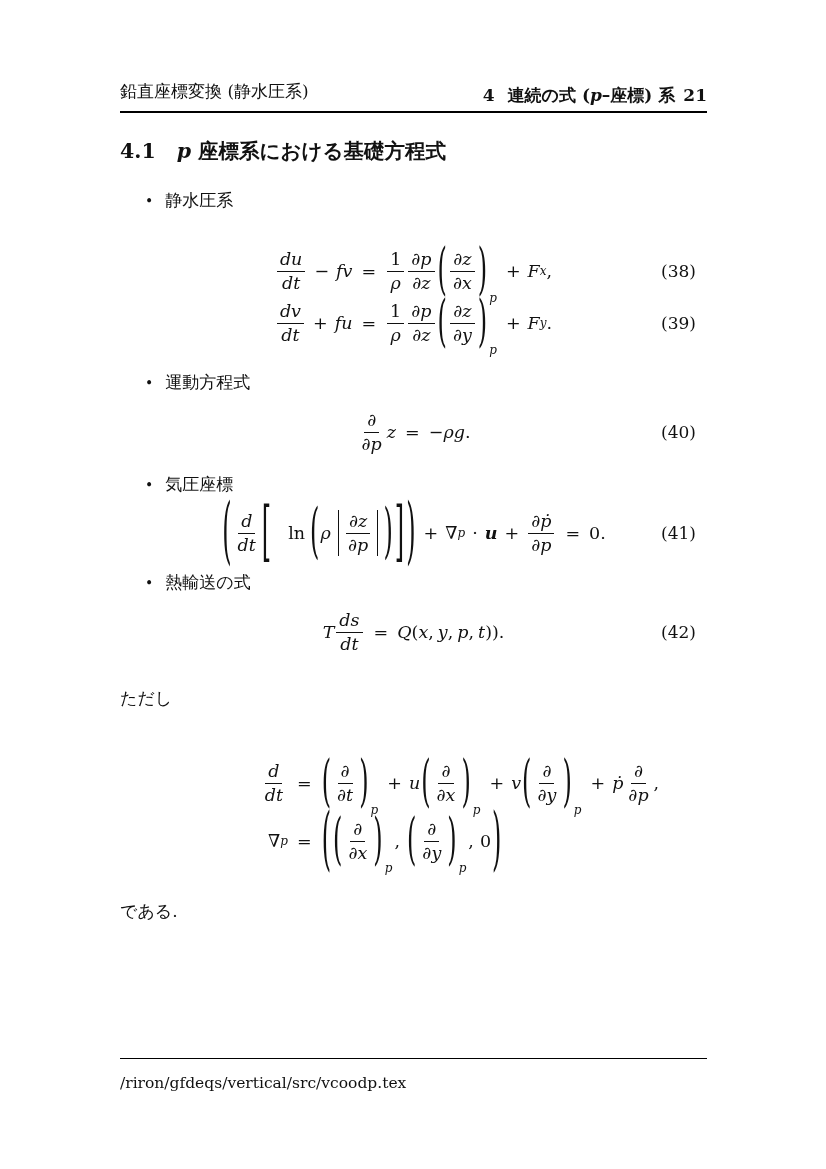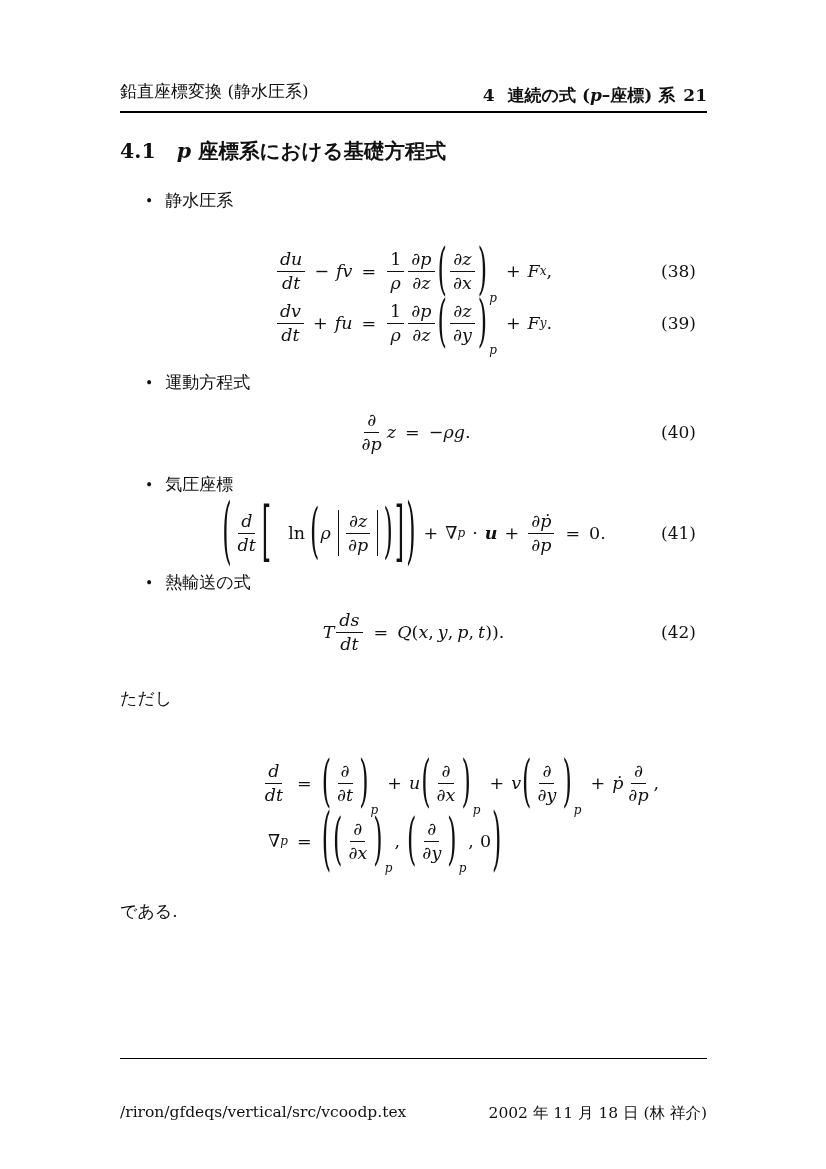--- a/index.html
+++ b/index.html
@@ -8,21 +8,21 @@
   .abs{position:absolute;}
   
   .hdr-left{left:120px;top:80px;font-size:17px;font-weight:400;}
   .hdr-right{left:120px;top:84px;width:587px;display:flex;justify-content:flex-end;
              align-items:baseline;font-size:17px;font-weight:700;}
   .hdr-right .secno{margin-right:13px;}
   .hdr-right .pageno{margin-left:8px;}
   .rule{left:120px;width:587px;background:#000;}
   .hdr-rule{top:111px;height:1.6px;}
   .ftr-rule{top:1058px;height:1.4px;}
-  .ftr{left:120px;top:1103px;width:587px;display:flex;justify-content:space-between;
+  .ftr{left:120px;top:1074px;width:587px;display:flex;justify-content:space-between;
        font-size:15.5px;}
   
   .sec{left:120px;top:137px;font-size:20.5px;font-weight:700;display:flex;align-items:baseline;}
   .sec .no{margin-right:21px;}
   .sec .var{margin-right:7px;font-weight:600;}
   
   .bullet{left:145px;font-size:17px;display:flex;align-items:baseline;}
   .bullet .dot{margin-right:12px;font-size:14px;}
   .plain{left:120px;font-size:17px;text-align:right;}
   
@@ -284,16 +284,15 @@
     <span style="margin-right:6px">,</span>
     <span>0</span>
     <span class="sy" style="transform:scaleY(2.9)">)</span>
   </div>
 
   <div class="abs plain" style="top:900px">である.</div>
 
   <div class="abs rule ftr-rule"></div>
   <div class="abs ftr">
     <span>/riron/gfdeqs/vertical/src/vcoodp.tex</span>
-    <span>2002 年 11 月 18 日 (林 祥介)</span>
   </div>
 
 </div>
 
 </body></html>

